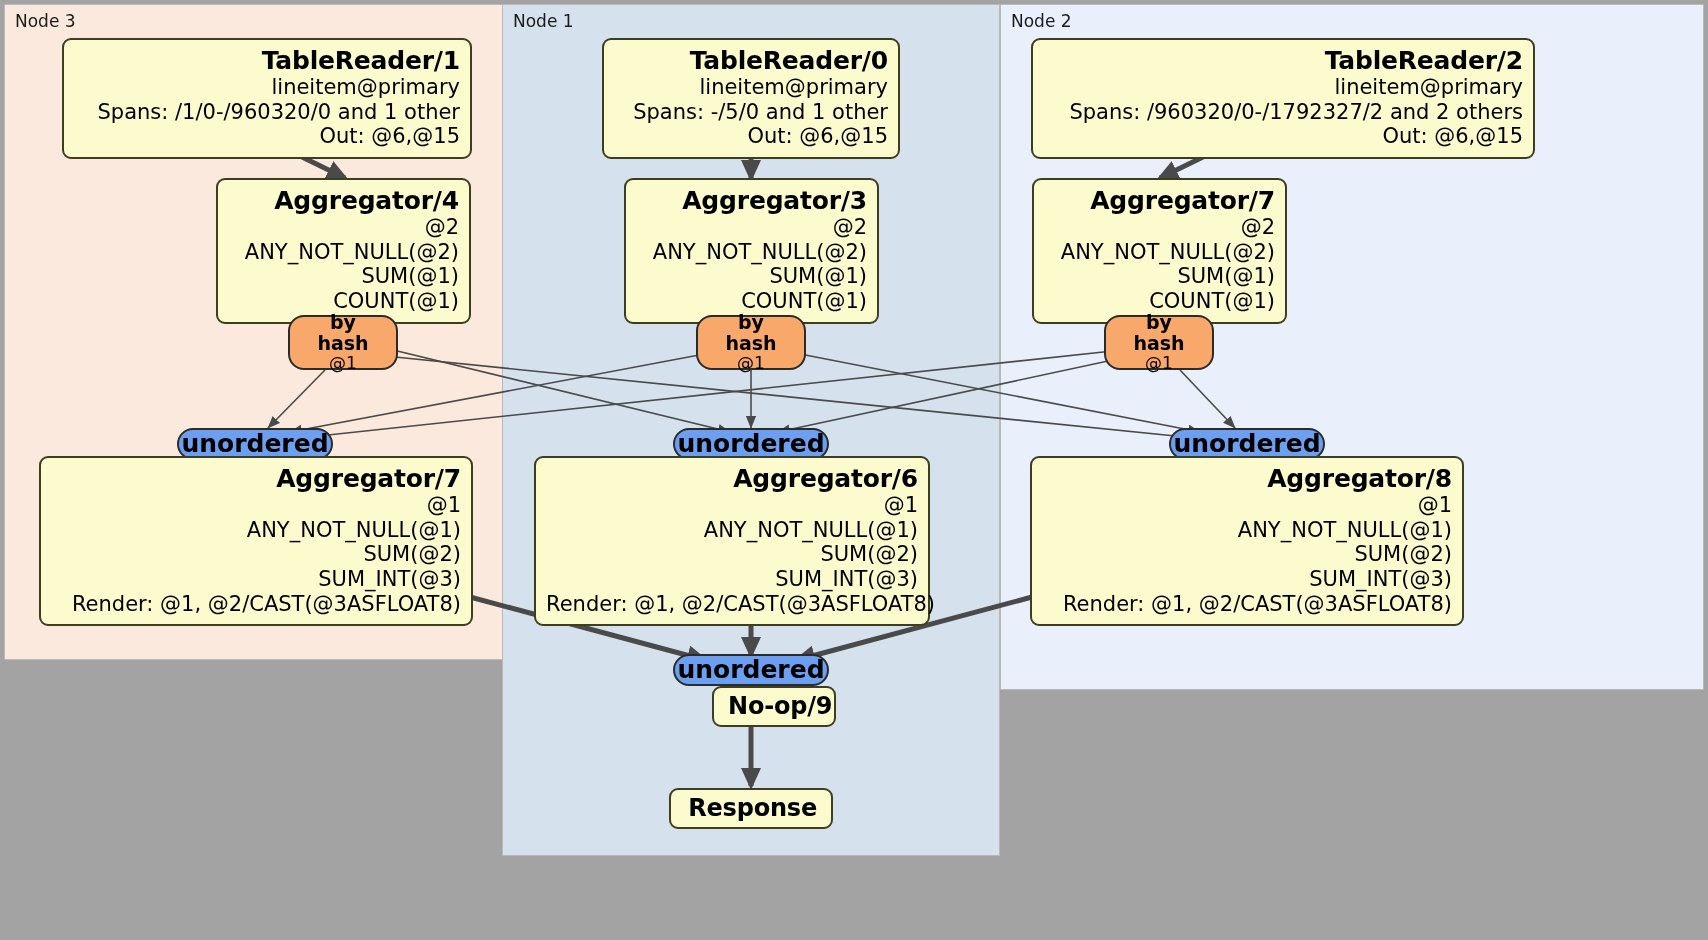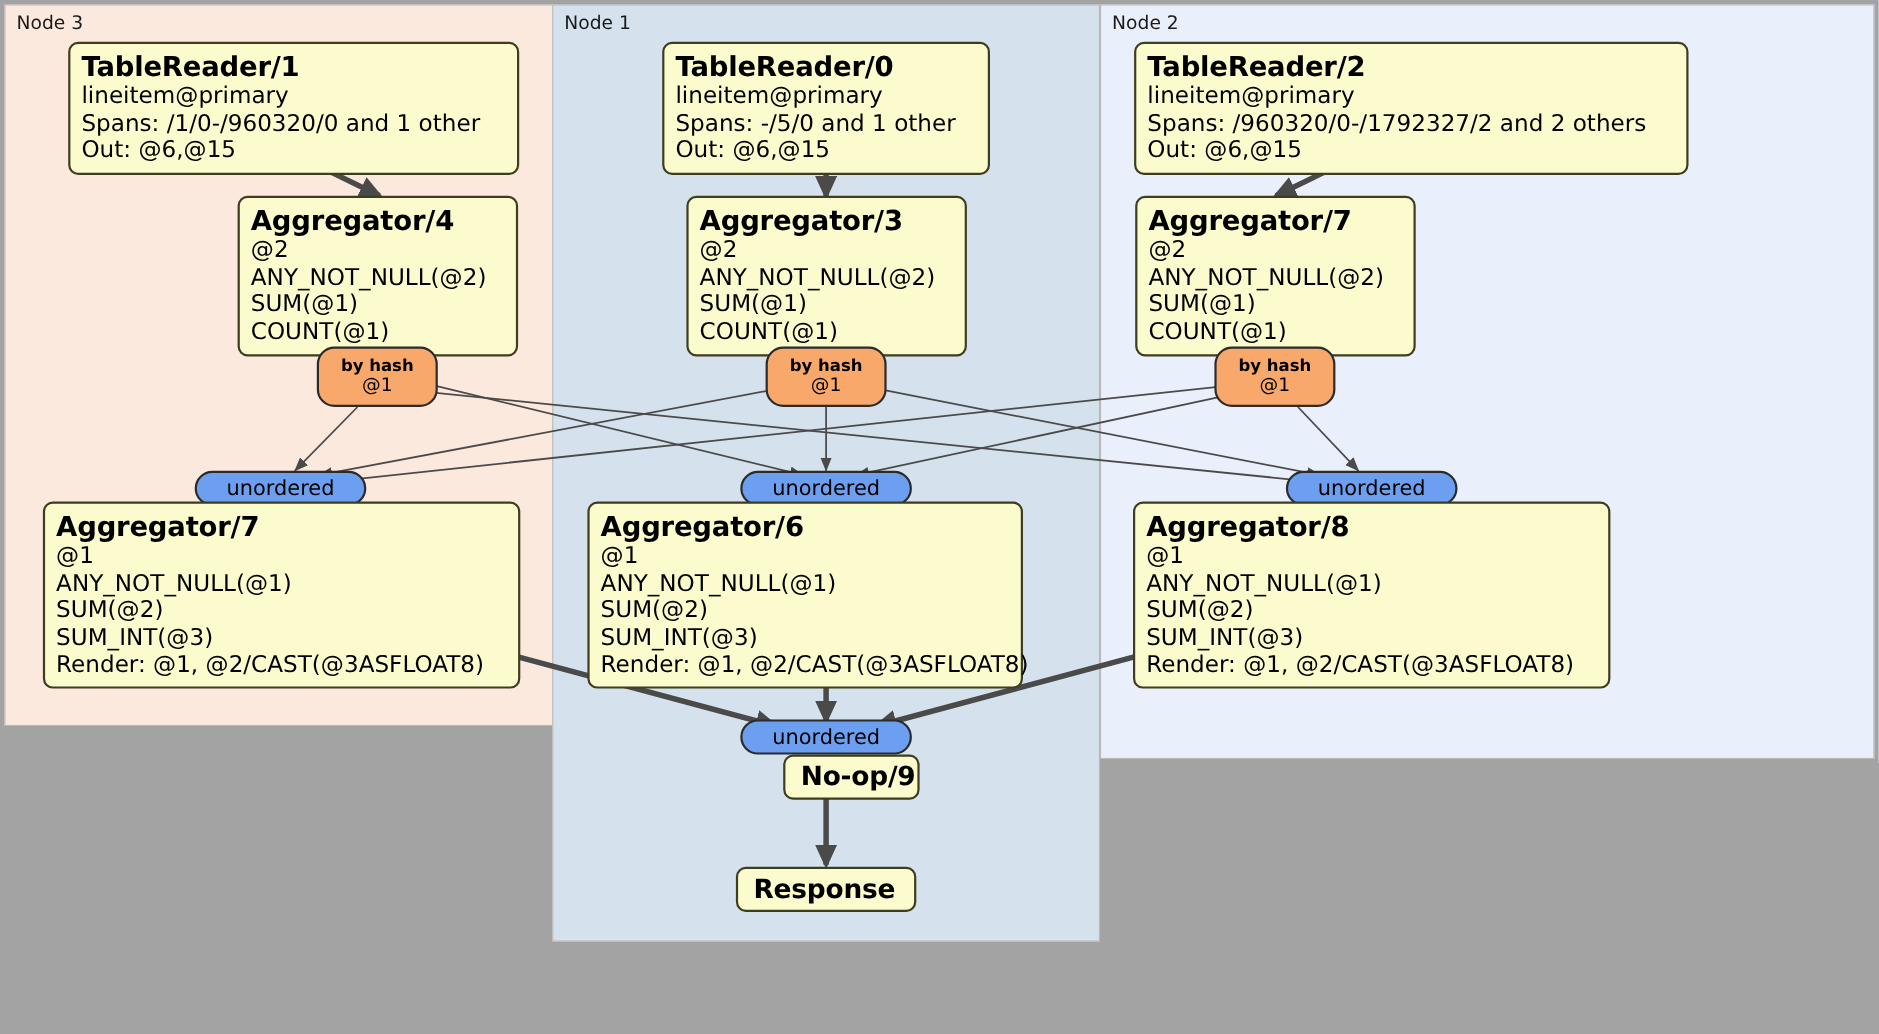--- a/index.html
+++ b/index.html
@@ -54,21 +54,21 @@
     fill: none;
   }
 
   
   .proc {
     position: absolute;
     box-sizing: border-box;
     background: #fbfbcd;
     border: 2px solid #3d3d1f;
     border-radius: 9px;
-    text-align: left;
+    text-align: right;
     padding: 6px 10px 8px 10px;
     line-height: 1.17;
     color: #000000;
   }
   .proc .title {
     font-weight: bold;
     font-size: 25px;
     letter-spacing: -0.2px;
     white-space: nowrap;
   }
@@ -97,32 +97,32 @@
     align-items: center;
     justify-content: center;
   }
   .pill.hash {
     background: #f7a86a;
     border-radius: 16px;
     padding: 3px 12px 4px 12px;
   }
   .pill.hash .lbl {
     font-weight: bold;
-    font-size: 15px;
+    font-size: 19px;
   }
   .pill.hash .sub {
     font-size: 17px;
   }
   .pill.unordered {
     background: #6d9ff0;
     border-radius: 17px;
   }
   .pill.unordered .lbl {
-    font-weight: normal;
-    font-size: 19px;
+    font-weight: bold;
+    font-size: 25px;
     white-space: nowrap;
   }
 </style>
 </head>
 <body>
 
 <div id="canvas">
 
   <div class="region" style="left:4px; top:4px; width:500px; height:656px; background:#fce9dd;">
     <div class="region-label">Node 3</div>

